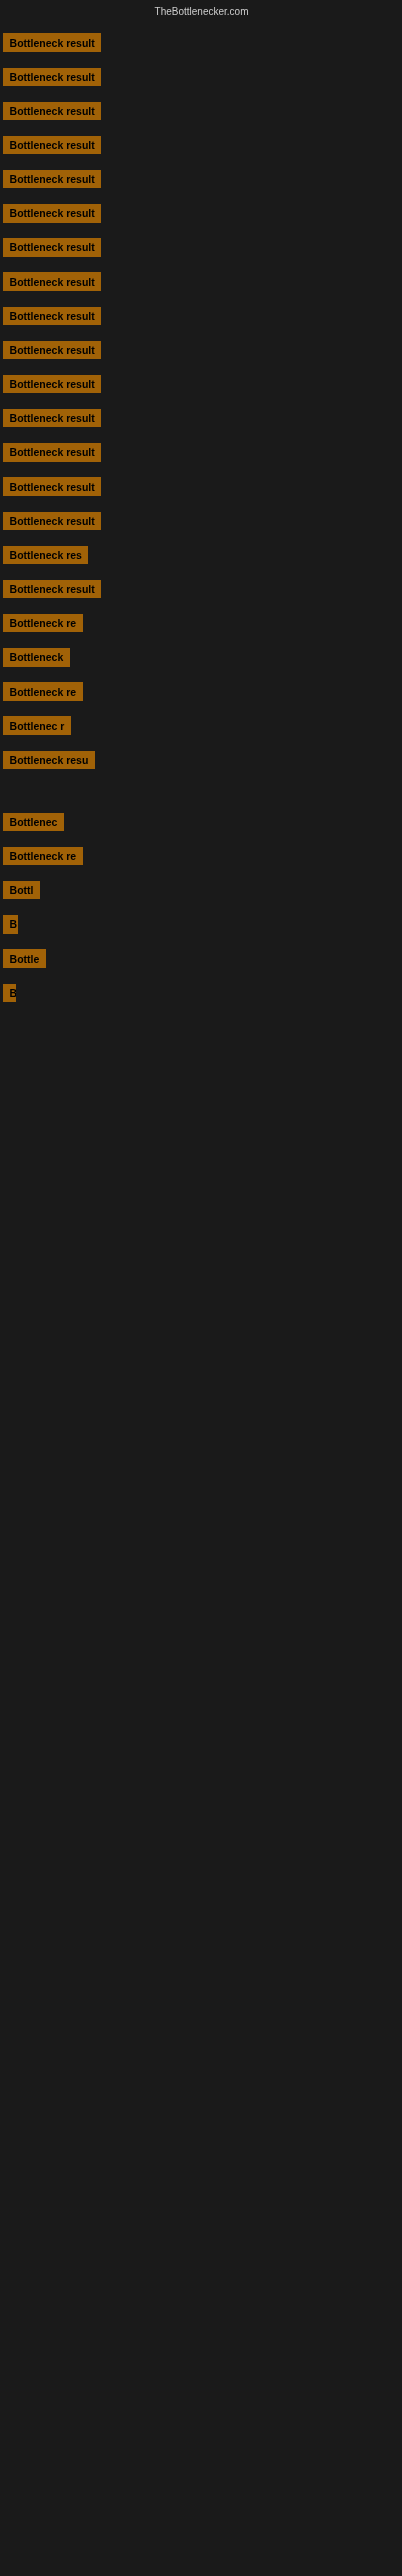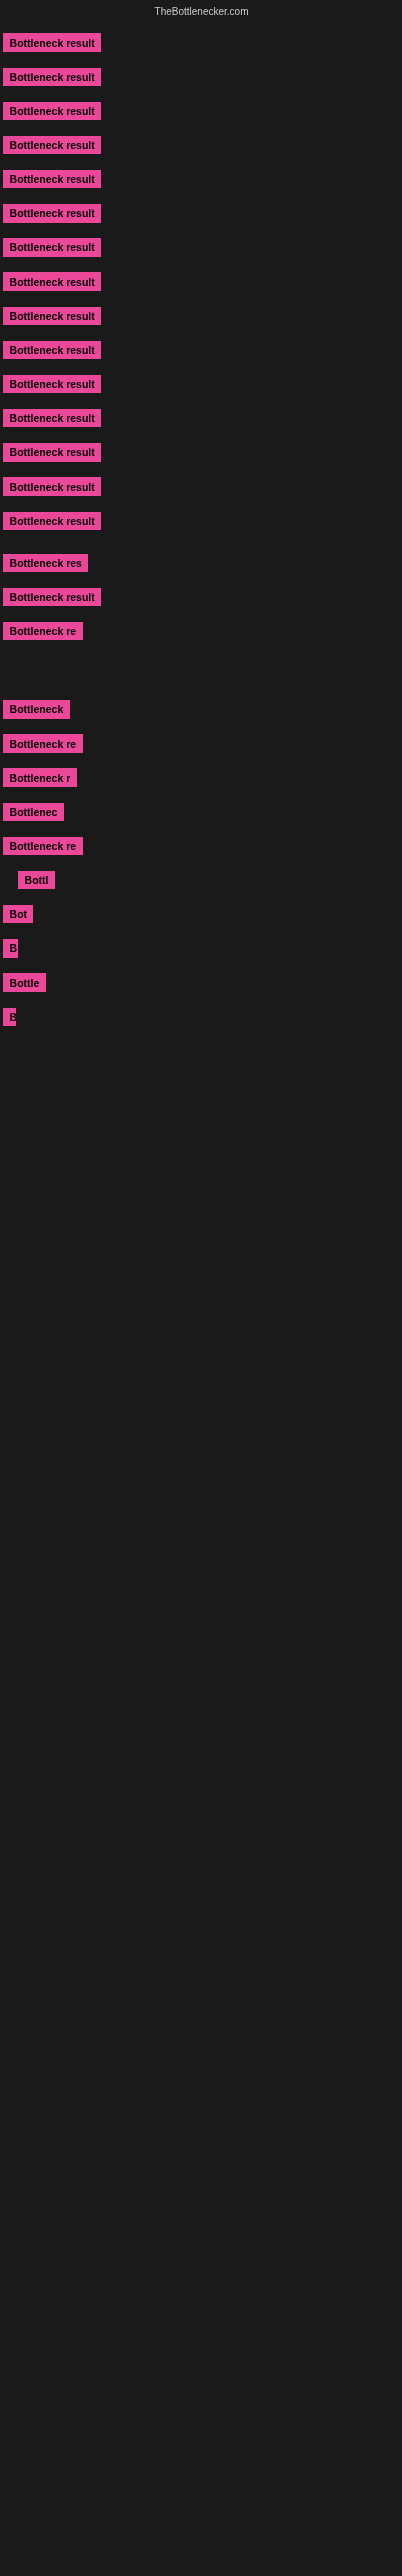--- a/index.html
+++ b/index.html
@@ -18,21 +18,21 @@
 
     .site-title {
       text-align: center;
       color: #cccccc;
       font-size: 10px;
       padding: 6.4px 0;
       background-color: #1a1a1a;
     }
 
     .bottleneck-badge {
-      background-color: #ec4899;
+      background-color: #a16207;
       color: #000000;
       font-size: 10.5px;
       font-weight: bold;
       padding: 3.2px 6.4px;
       white-space: nowrap;
       overflow: hidden;
       display: inline-block;
     }
 
     .items-container {
@@ -59,27 +59,27 @@
     <div class="item-row"><span class="bottleneck-badge" style="max-width: 113px;">Bottleneck result</span></div>
     <div class="item-row"><span class="bottleneck-badge" style="max-width: 113px;">Bottleneck result</span></div>
     <div class="item-row"><span class="bottleneck-badge" style="max-width: 113px;">Bottleneck result</span></div>
     <div class="item-row"><span class="bottleneck-badge" style="max-width: 113px;">Bottleneck result</span></div>
     <div class="item-row"><span class="bottleneck-badge" style="max-width: 113px;">Bottleneck result</span></div>
     <div class="item-row"><span class="bottleneck-badge" style="max-width: 113px;">Bottleneck result</span></div>
     <div class="item-row"><span class="bottleneck-badge" style="max-width: 113px;">Bottleneck result</span></div>
     <div class="item-row"><span class="bottleneck-badge" style="max-width: 113px;">Bottleneck result</span></div>
     <div class="item-row"><span class="bottleneck-badge" style="max-width: 113px;">Bottleneck result</span></div>
     <div class="item-row"><span class="bottleneck-badge" style="max-width: 113px;">Bottleneck result</span></div>
-    <div class="item-row"><span class="bottleneck-badge" style="max-width: 93px; margin-top: 8px;">Bottleneck res</span></div>
+    <div class="item-row"><span class="bottleneck-badge" style="max-width: 93px;">Bottleneck res</span></div>
     <div class="item-row"><span class="bottleneck-badge" style="max-width: 113px;">Bottleneck result</span></div>
     <div class="item-row"><span class="bottleneck-badge" style="max-width: 85px;">Bottleneck re</span></div>
-    <div class="item-row"><span class="bottleneck-badge" style="max-width: 71px; margin-top: 44px;">Bottleneck</span></div>
+    <div class="item-row"><span class="bottleneck-badge" style="max-width: 71px;">Bottleneck</span></div>
     <div class="item-row"><span class="bottleneck-badge" style="max-width: 85px;">Bottleneck re</span></div>
-    <div class="item-row"><span class="bottleneck-badge" style="max-width: 76px;">Bottleneck r</span></div>
-    <div class="item-row"><span class="bottleneck-badge" style="max-width: 66px;">Bottlenec</span></div>
+    <div class="item-row"><span class="bottleneck-badge" style="max-width: 76px;">Bottlenec r</span></div>
+    <div class="item-row"><span class="bottleneck-badge" style="max-width: 97px;">Bottleneck resu</span></div>
+    <div class="item-row"><span class="bottleneck-badge" style="max-width: 66px; margin-top: 28px;">Bottlenec</span></div>
     <div class="item-row"><span class="bottleneck-badge" style="max-width: 81px;">Bottleneck re</span></div>
-    <div class="item-row"><span class="bottleneck-badge" style="max-width: 44px; margin-left: 15px;">Bottl</span></div>
-    <div class="item-row"><span class="bottleneck-badge" style="max-width: 34px;">Bot</span></div>
+    <div class="item-row"><span class="bottleneck-badge" style="max-width: 44px;">Bottl</span></div>
     <div class="item-row"><span class="bottleneck-badge" style="max-width: 14.5px;">B</span></div>
     <div class="item-row"><span class="bottleneck-badge" style="max-width: 47px;">Bottle</span></div>
     <div class="item-row"><span class="bottleneck-badge" style="max-width: 12px;">B</span></div>
   </div>
 
 
 </body></html>

